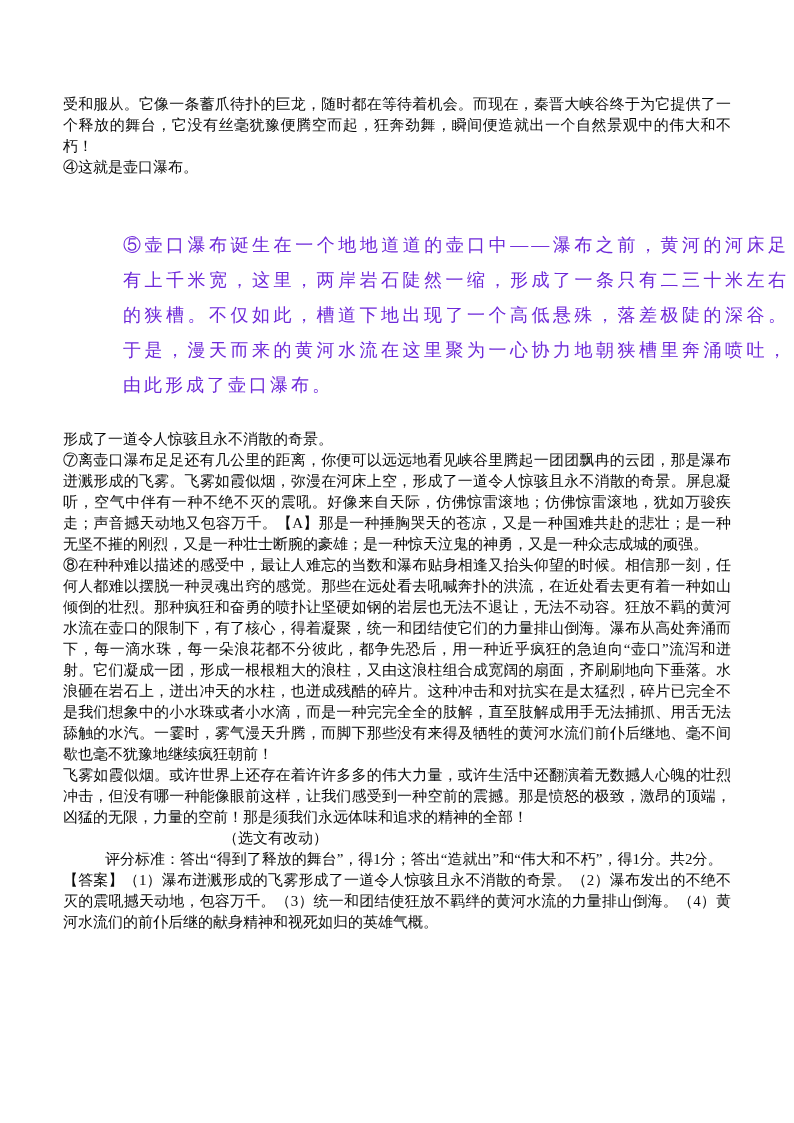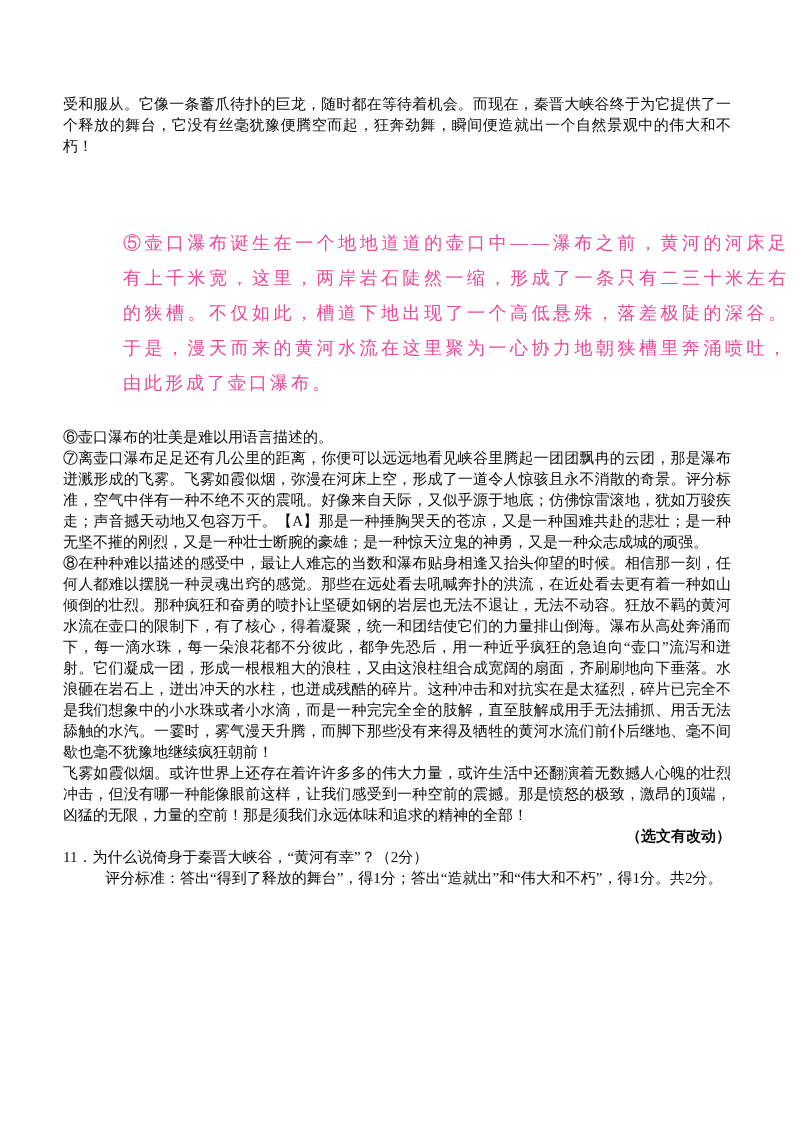--- a/index.html
+++ b/index.html
@@ -18,49 +18,49 @@
     margin: 0;
     font-size: 15px;
     line-height: 21px;
     text-align: justify;
     word-break: break-all;
   }
   .quote-block {
     font-size: 18px;
     line-height: 35px;
     letter-spacing: 3px;
-    margin: 69px -58px 26px 60px;
+    margin: 50px -58px 26px 60px;
     text-align: justify;
     word-break: break-all;
-    color: #ec4899;
+    color: #6d28d9;
     font-weight: 500;
   }
   .source-note {
-    text-align: right;
+    text-align: left;
     text-indent: 160px;
-    font-weight: bold;
   }
   .scoring {
     text-indent: 2.8em;
   }
   .question { margin-top: 0; }
 </style>
 </head>
 <body>
 
 <div class="page">
 
   <p class="para">受和服从。它像一条蓄爪待扑的巨龙，随时都在等待着机会。而现在，秦晋大峡谷终于为它提供了一个释放的舞台，它没有丝毫犹豫便腾空而起，狂奔劲舞，瞬间便造就出一个自然景观中的伟大和不朽！</p>
+  <p class="para">④这就是壶口瀑布。</p>
 
   <div class="quote-block">⑤壶口瀑布诞生在一个地地道道的壶口中——瀑布之前，黄河的河床足有上千米宽，这里，两岸岩石陡然一缩，形成了一条只有二三十米左右的狭槽。不仅如此，槽道下地出现了一个高低悬殊，落差极陡的深谷。于是，漫天而来的黄河水流在这里聚为一心协力地朝狭槽里奔涌喷吐，由此形成了壶口瀑布。</div>
 
-  <p class="para">⑥壶口瀑布的壮美是难以用语言描述的。</p>
-  <p class="para">⑦离壶口瀑布足足还有几公里的距离，你便可以远远地看见峡谷里腾起一团团飘冉的云团，那是瀑布迸溅形成的飞雾。飞雾如霞似烟，弥漫在河床上空，形成了一道令人惊骇且永不消散的奇景。评分标准，空气中伴有一种不绝不灭的震吼。好像来自天际，又似乎源于地底；仿佛惊雷滚地，犹如万骏疾走；声音撼天动地又包容万千。【A】那是一种捶胸哭天的苍凉，又是一种国难共赴的悲壮；是一种无坚不摧的刚烈，又是一种壮士断腕的豪雄；是一种惊天泣鬼的神勇，又是一种众志成城的顽强。</p>
+  <p class="para">形成了一道令人惊骇且永不消散的奇景。</p>
+  <p class="para">⑦离壶口瀑布足足还有几公里的距离，你便可以远远地看见峡谷里腾起一团团飘冉的云团，那是瀑布迸溅形成的飞雾。飞雾如霞似烟，弥漫在河床上空，形成了一道令人惊骇且永不消散的奇景。屏息凝听，空气中伴有一种不绝不灭的震吼。好像来自天际，仿佛惊雷滚地；仿佛惊雷滚地，犹如万骏疾走；声音撼天动地又包容万千。【A】那是一种捶胸哭天的苍凉，又是一种国难共赴的悲壮；是一种无坚不摧的刚烈，又是一种壮士断腕的豪雄；是一种惊天泣鬼的神勇，又是一种众志成城的顽强。</p>
   <p class="para">⑧在种种难以描述的感受中，最让人难忘的当数和瀑布贴身相逢又抬头仰望的时候。相信那一刻，任何人都难以摆脱一种灵魂出窍的感觉。那些在远处看去吼喊奔扑的洪流，在近处看去更有着一种如山倾倒的壮烈。那种疯狂和奋勇的喷扑让坚硬如钢的岩层也无法不退让，无法不动容。狂放不羁的黄河水流在壶口的限制下，有了核心，得着凝聚，统一和团结使它们的力量排山倒海。瀑布从高处奔涌而下，每一滴水珠，每一朵浪花都不分彼此，都争先恐后，用一种近乎疯狂的急迫向“壶口”流泻和迸射。它们凝成一团，形成一根根粗大的浪柱，又由这浪柱组合成宽阔的扇面，齐刷刷地向下垂落。水浪砸在岩石上，迸出冲天的水柱，也迸成残酷的碎片。这种冲击和对抗实在是太猛烈，碎片已完全不是我们想象中的小水珠或者小水滴，而是一种完完全全的肢解，直至肢解成用手无法捕抓、用舌无法舔触的水汽。一霎时，雾气漫天升腾，而脚下那些没有来得及牺牲的黄河水流们前仆后继地、毫不间歇也毫不犹豫地继续疯狂朝前！</p>
   <p class="para">飞雾如霞似烟。或许世界上还存在着许许多多的伟大力量，或许生活中还翻演着无数撼人心魄的壮烈冲击，但没有哪一种能像眼前这样，让我们感受到一种空前的震撼。那是愤怒的极致，激昂的顶端，凶猛的无限，力量的空前！那是须我们永远体味和追求的精神的全部！</p>
 
   <p class="para source-note">（选文有改动）</p>
 
-  <p class="para question">11．为什么说倚身于秦晋大峡谷，“黄河有幸”？（2分）</p>
   <p class="para scoring">评分标准：答出“得到了释放的舞台”，得1分；答出“造就出”和“伟大和不朽”，得1分。共2分。</p>
 
+  <p class="para">【答案】（1）瀑布迸溅形成的飞雾形成了一道令人惊骇且永不消散的奇景。（2）瀑布发出的不绝不灭的震吼撼天动地，包容万千。（3）统一和团结使狂放不羁绊的黄河水流的力量排山倒海。（4）黄河水流们的前仆后继的献身精神和视死如归的英雄气概。</p>
 
 </div>
 
 </body></html>

